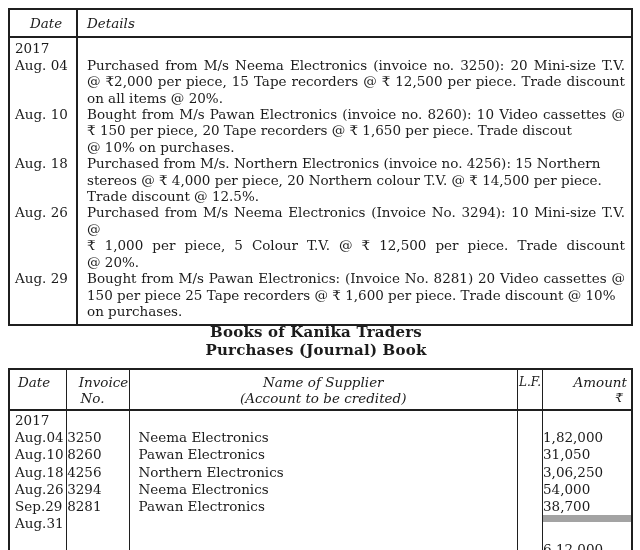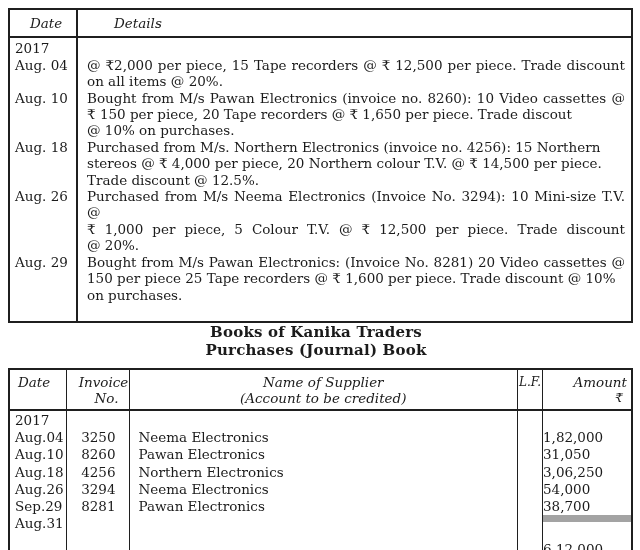--- a/index.html
+++ b/index.html
@@ -13,35 +13,35 @@
   }
   .sheet { position:absolute; inset:0; }
 
   
   .t1 {
     position:absolute; left:8px; top:8px; width:625px;
     border:2px solid #1f1f1f; background:#fff;
   }
   .t1-hdr { display:flex; border-bottom:2px solid #1f1f1f; font-style:italic; font-size:14.5px; line-height:18px; }
   .t1-hdr .t1c-date { padding:5px 0 5px 20px; }
-  .t1-hdr .t1c-details { padding:5px 8px 5px 9px;margin-left:27px; }
+  .t1-hdr .t1c-details { padding:5px 8px 5px 9px; }
   .t1c-date {
     width:68px; flex:0 0 68px;
     border-right:2px solid #1f1f1f;
     padding-left:5px;
     font-size:13.5px; line-height:16.4px;
   }
   .t1-row { display:flex; }
   .t1-row .t1c-date { padding-left:5px; }
   .t1c-details {
     flex:1; padding:0 6px 0 9px;
     font-size:13.5px; line-height:16.4px;
   }
   .t1-row.first-row .t1c-date, .t1-row.first-row .t1c-details { padding-top:2px; }
-  .t1-row.last-row  .t1c-date, .t1-row.last-row .t1c-details { padding-bottom:18px; }
+  .t1-row.last-row  .t1c-date, .t1-row.last-row .t1c-details { padding-bottom:5px; }
   .dline { text-align:justify; }
   .dline.flush { text-align-last:justify; }
 
   
   .titles {
     position:absolute; top:323px; left:0; width:632px;
     text-align:center; font-weight:bold; font-size:15px; line-height:18px;
     letter-spacing:.2px;
   }
 
@@ -53,29 +53,29 @@
   .t2 .col-date { width:56.5px; flex:0 0 56.5px; border-right:1.5px solid #1f1f1f; }
   .t2 .col-inv  { width:63px;   flex:0 0 63px;   border-right:1.5px solid #1f1f1f; }
   .t2 .col-name { flex:1;                         border-right:1.5px solid #1f1f1f; }
   .t2 .col-lf   { width:25px;   flex:0 0 25px;   border-right:1.5px solid #1f1f1f; }
   .t2 .col-amt  { width:88px;   flex:0 0 88px; }
 
   .t2-hdr { display:flex; border-bottom:2px solid #1f1f1f; font-style:italic; font-size:13.5px; line-height:16px; }
   .t2-hdr > div { padding-top:4px; padding-bottom:3px; }
   .h-date-txt { padding-left:8px; }
   .h-inv-1 { text-align:center;margin-left:12px; }
-  .h-inv-2 { text-align:right; padding-right:10px; }
+  .h-inv-2 { text-align:center; padding-right:10px; }
   .h-name-1, .h-name-2 { text-align:center; }
   .h-lf-txt { text-align:center; font-size:12px; }
   .h-amt-1 { text-align:right; padding-right:4px; }
   .h-amt-2 { text-align:right; padding-right:8px; font-size:12.5px; }
 
   .t2-row { display:flex; font-size:13.5px; line-height:17.2px; }
   .t2-row .col-date { padding-left:5px; }
-  .t2-row .col-inv  { text-align:right; padding-right:13px; }
+  .t2-row .col-inv  { text-align:right; padding-right:27px; }
   .t2-row .col-name { padding-left:9px; }
   .t2-row .col-amt  { padding-right:5px; }
   .t2-row.year-row > div { padding-top:1px; }
   .total-amt {
     border-top:7px solid #a3a3a3;
     border-bottom:5px double #1f1f1f;
     padding-top:19px; padding-bottom:1px;
   }
   .t2-row.spacer-row > div { height:5px; }
 </style>
@@ -91,20 +91,21 @@
     </div>
 
     <div class="t1-row first-row">
       <div class="t1c-date">2017</div>
       <div class="t1c-details"></div>
     </div>
 
     <div class="t1-row">
       <div class="t1c-date">Aug. 04</div>
       <div class="t1c-details">
+        <div class="dline flush">Purchased from M/s Neema Electronics (invoice no. 3250): 20 Mini-size T.V.</div>
         <div class="dline flush">@ ₹2,000 per piece, 15 Tape recorders @ ₹ 12,500 per piece. Trade discount</div>
         <div class="dline">on all items @ 20%.</div>
       </div>
     </div>
 
     <div class="t1-row">
       <div class="t1c-date">Aug. 10</div>
       <div class="t1c-details">
         <div class="dline flush">Bought from M/s Pawan Electronics (invoice no. 8260): 10 Video cassettes @</div>
         <div class="dline">₹ 150 per piece, 20 Tape recorders @ ₹ 1,650 per piece. Trade discout</div>

